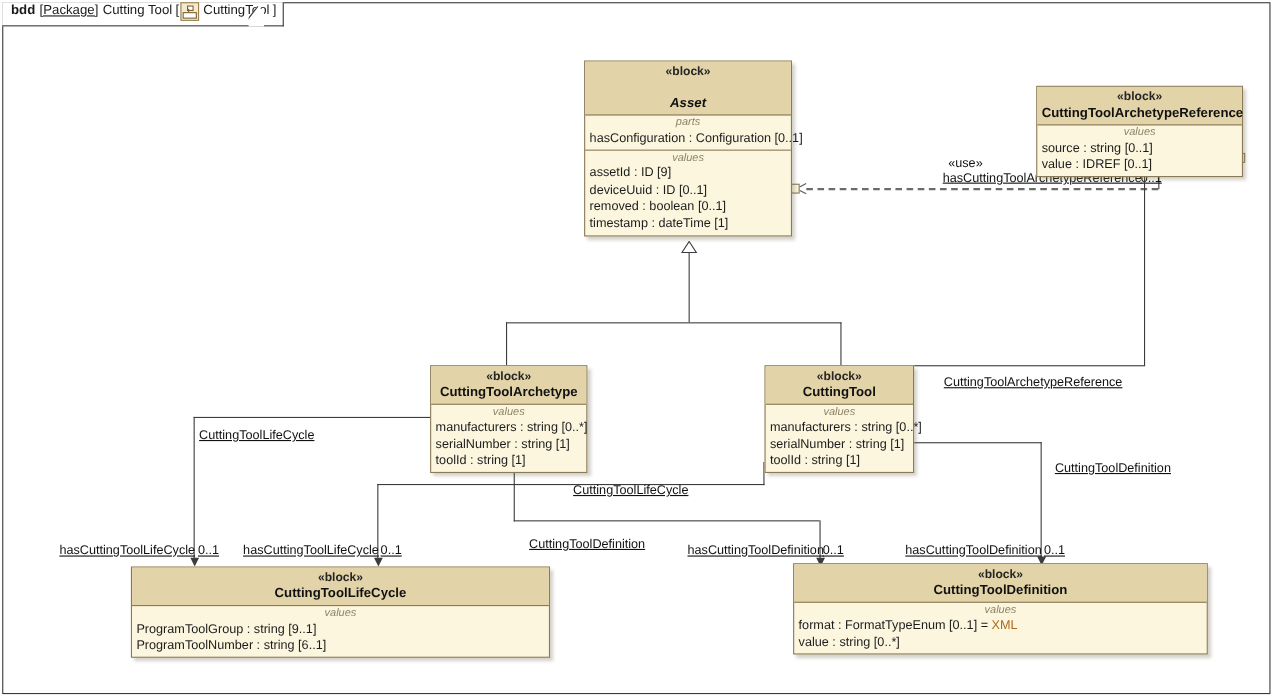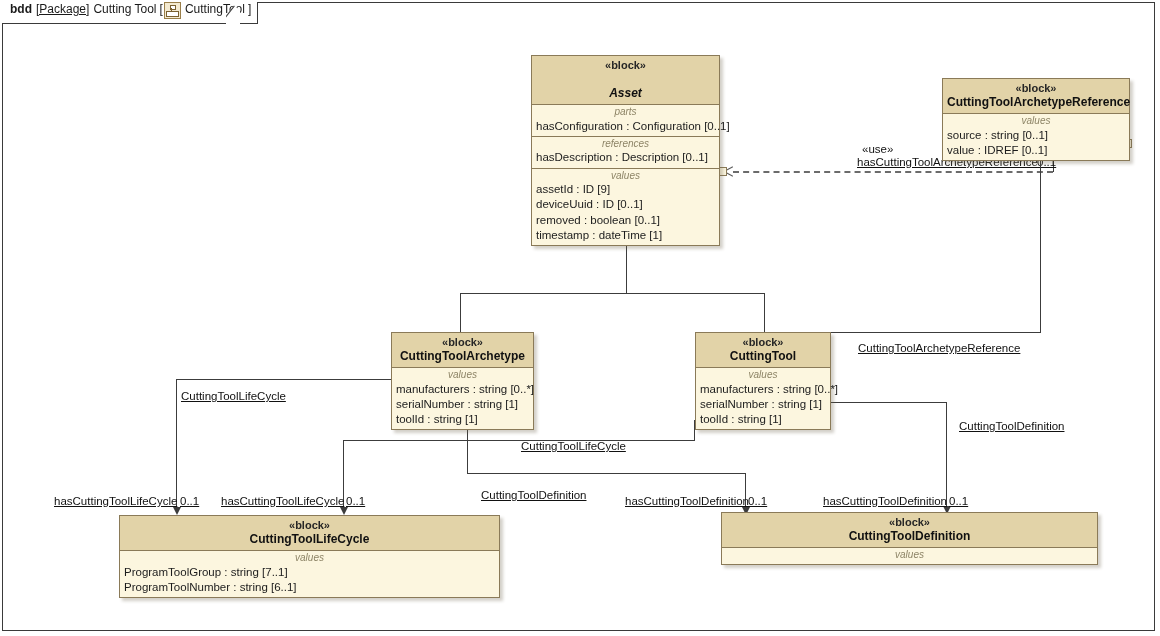--- a/index.html
+++ b/index.html
@@ -261,24 +261,20 @@
   <div class="block" style="left:531px; top:55px; width:189px;">
     <div class="blk-head">
       <div class="stereo">«block»</div>
       <div class="blk-name abstract">Asset</div>
     </div>
     <div class="compart">
       <div class="compart-title">parts</div>
       <div class="feat">hasConfiguration : Configuration [0..1]</div>
     </div>
     <div class="compart">
-      <div class="compart-title">references</div>
-      <div class="feat">hasDescription : Description [0..1]</div>
-    </div>
-    <div class="compart">
       <div class="compart-title">values</div>
       <div class="feat">assetId : ID [9]</div>
       <div class="feat">deviceUuid : ID [0..1]</div>
       <div class="feat">removed : boolean [0..1]</div>
       <div class="feat">timestamp : dateTime [1]</div>
     </div>
   </div>
 
   <div class="block" style="left:942px; top:78px; width:188px;">
     <div class="blk-head">
@@ -318,28 +314,30 @@
     </div>
   </div>
 
   <div class="block" style="left:119px; top:515px; width:381px;">
     <div class="blk-head">
       <div class="stereo">«block»</div>
       <div class="blk-name">CuttingToolLifeCycle</div>
     </div>
     <div class="compart">
       <div class="compart-title">values</div>
-      <div class="feat">ProgramToolGroup : string [7..1]</div>
+      <div class="feat">ProgramToolGroup : string [9..1]</div>
       <div class="feat">ProgramToolNumber : string [6..1]</div>
     </div>
   </div>
 
   <div class="block" style="left:721px; top:512px; width:377px;">
     <div class="blk-head">
       <div class="stereo">«block»</div>
       <div class="blk-name">CuttingToolDefinition</div>
     </div>
     <div class="compart">
       <div class="compart-title">values</div>
+      <div class="feat"><span>format : FormatTypeEnum [0..1] = </span><span class="def">XML</span></div>
+      <div class="feat">value : string [0..*]</div>
     </div>
   </div>
 
 </div>
 
 </body></html>

